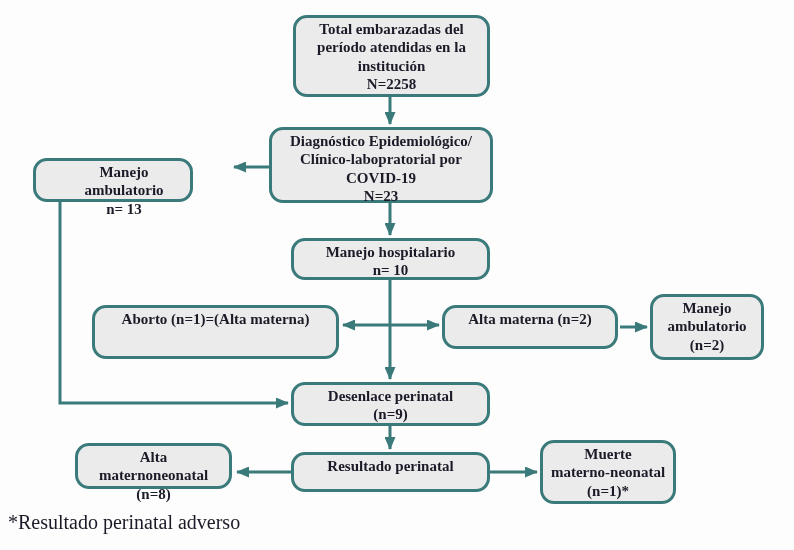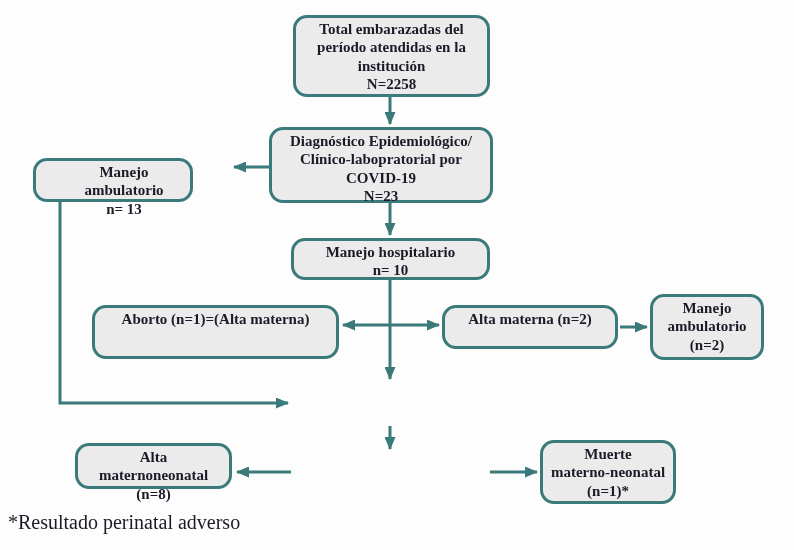--- a/index.html
+++ b/index.html
@@ -120,21 +120,28 @@
   <div class="node n-altamat">
     <span class="node-label">Alta materna (n=2)</span>
   </div>
 
   <div class="node n-amb2">
     <span class="node-label">Manejo
 ambulatorio
 (n=2)</span>
   </div>
 
+  <div class="node n-desenlace">
+    <span class="node-label">Desenlace perinatal
+(n=9)</span>
+  </div>
 
+  <div class="node n-resultado">
+    <span class="node-label">Resultado perinatal</span>
+  </div>
 
   <div class="node n-altamn">
     <span class="node-label">Alta
 maternoneonatal
 (n=8)</span>
   </div>
 
   <div class="node n-muerte">
     <span class="node-label">Muerte
 materno-neonatal

